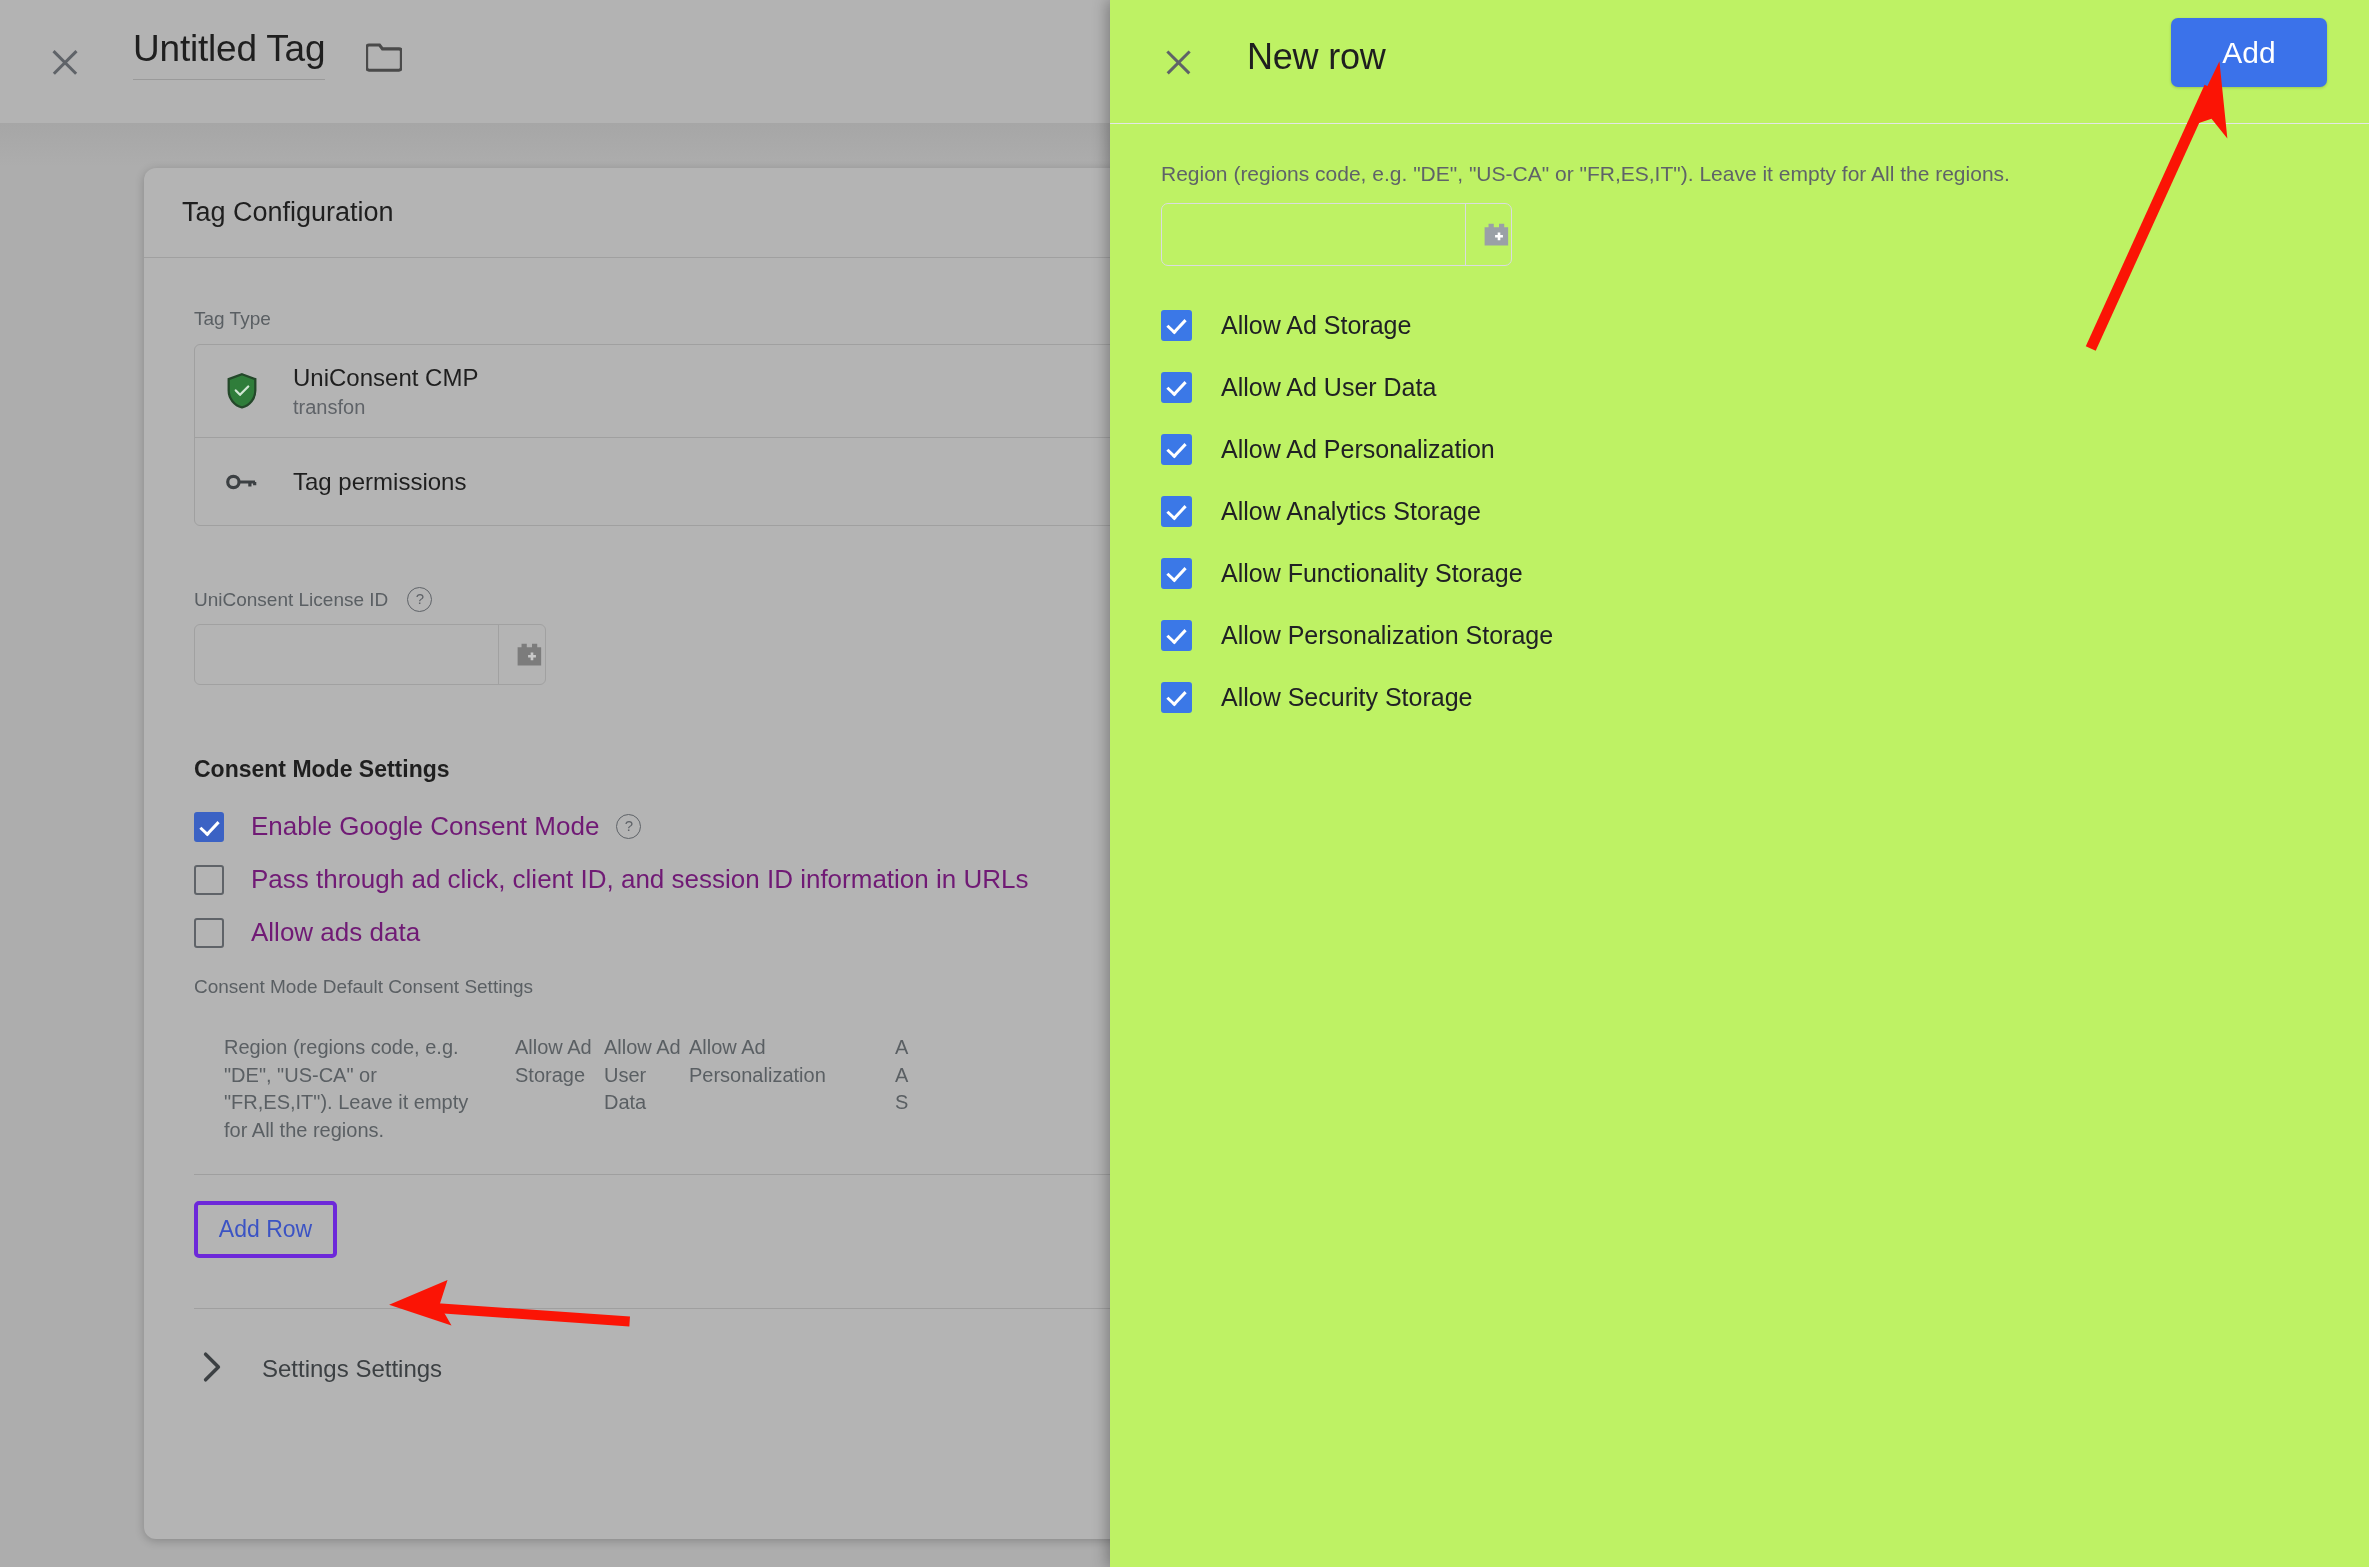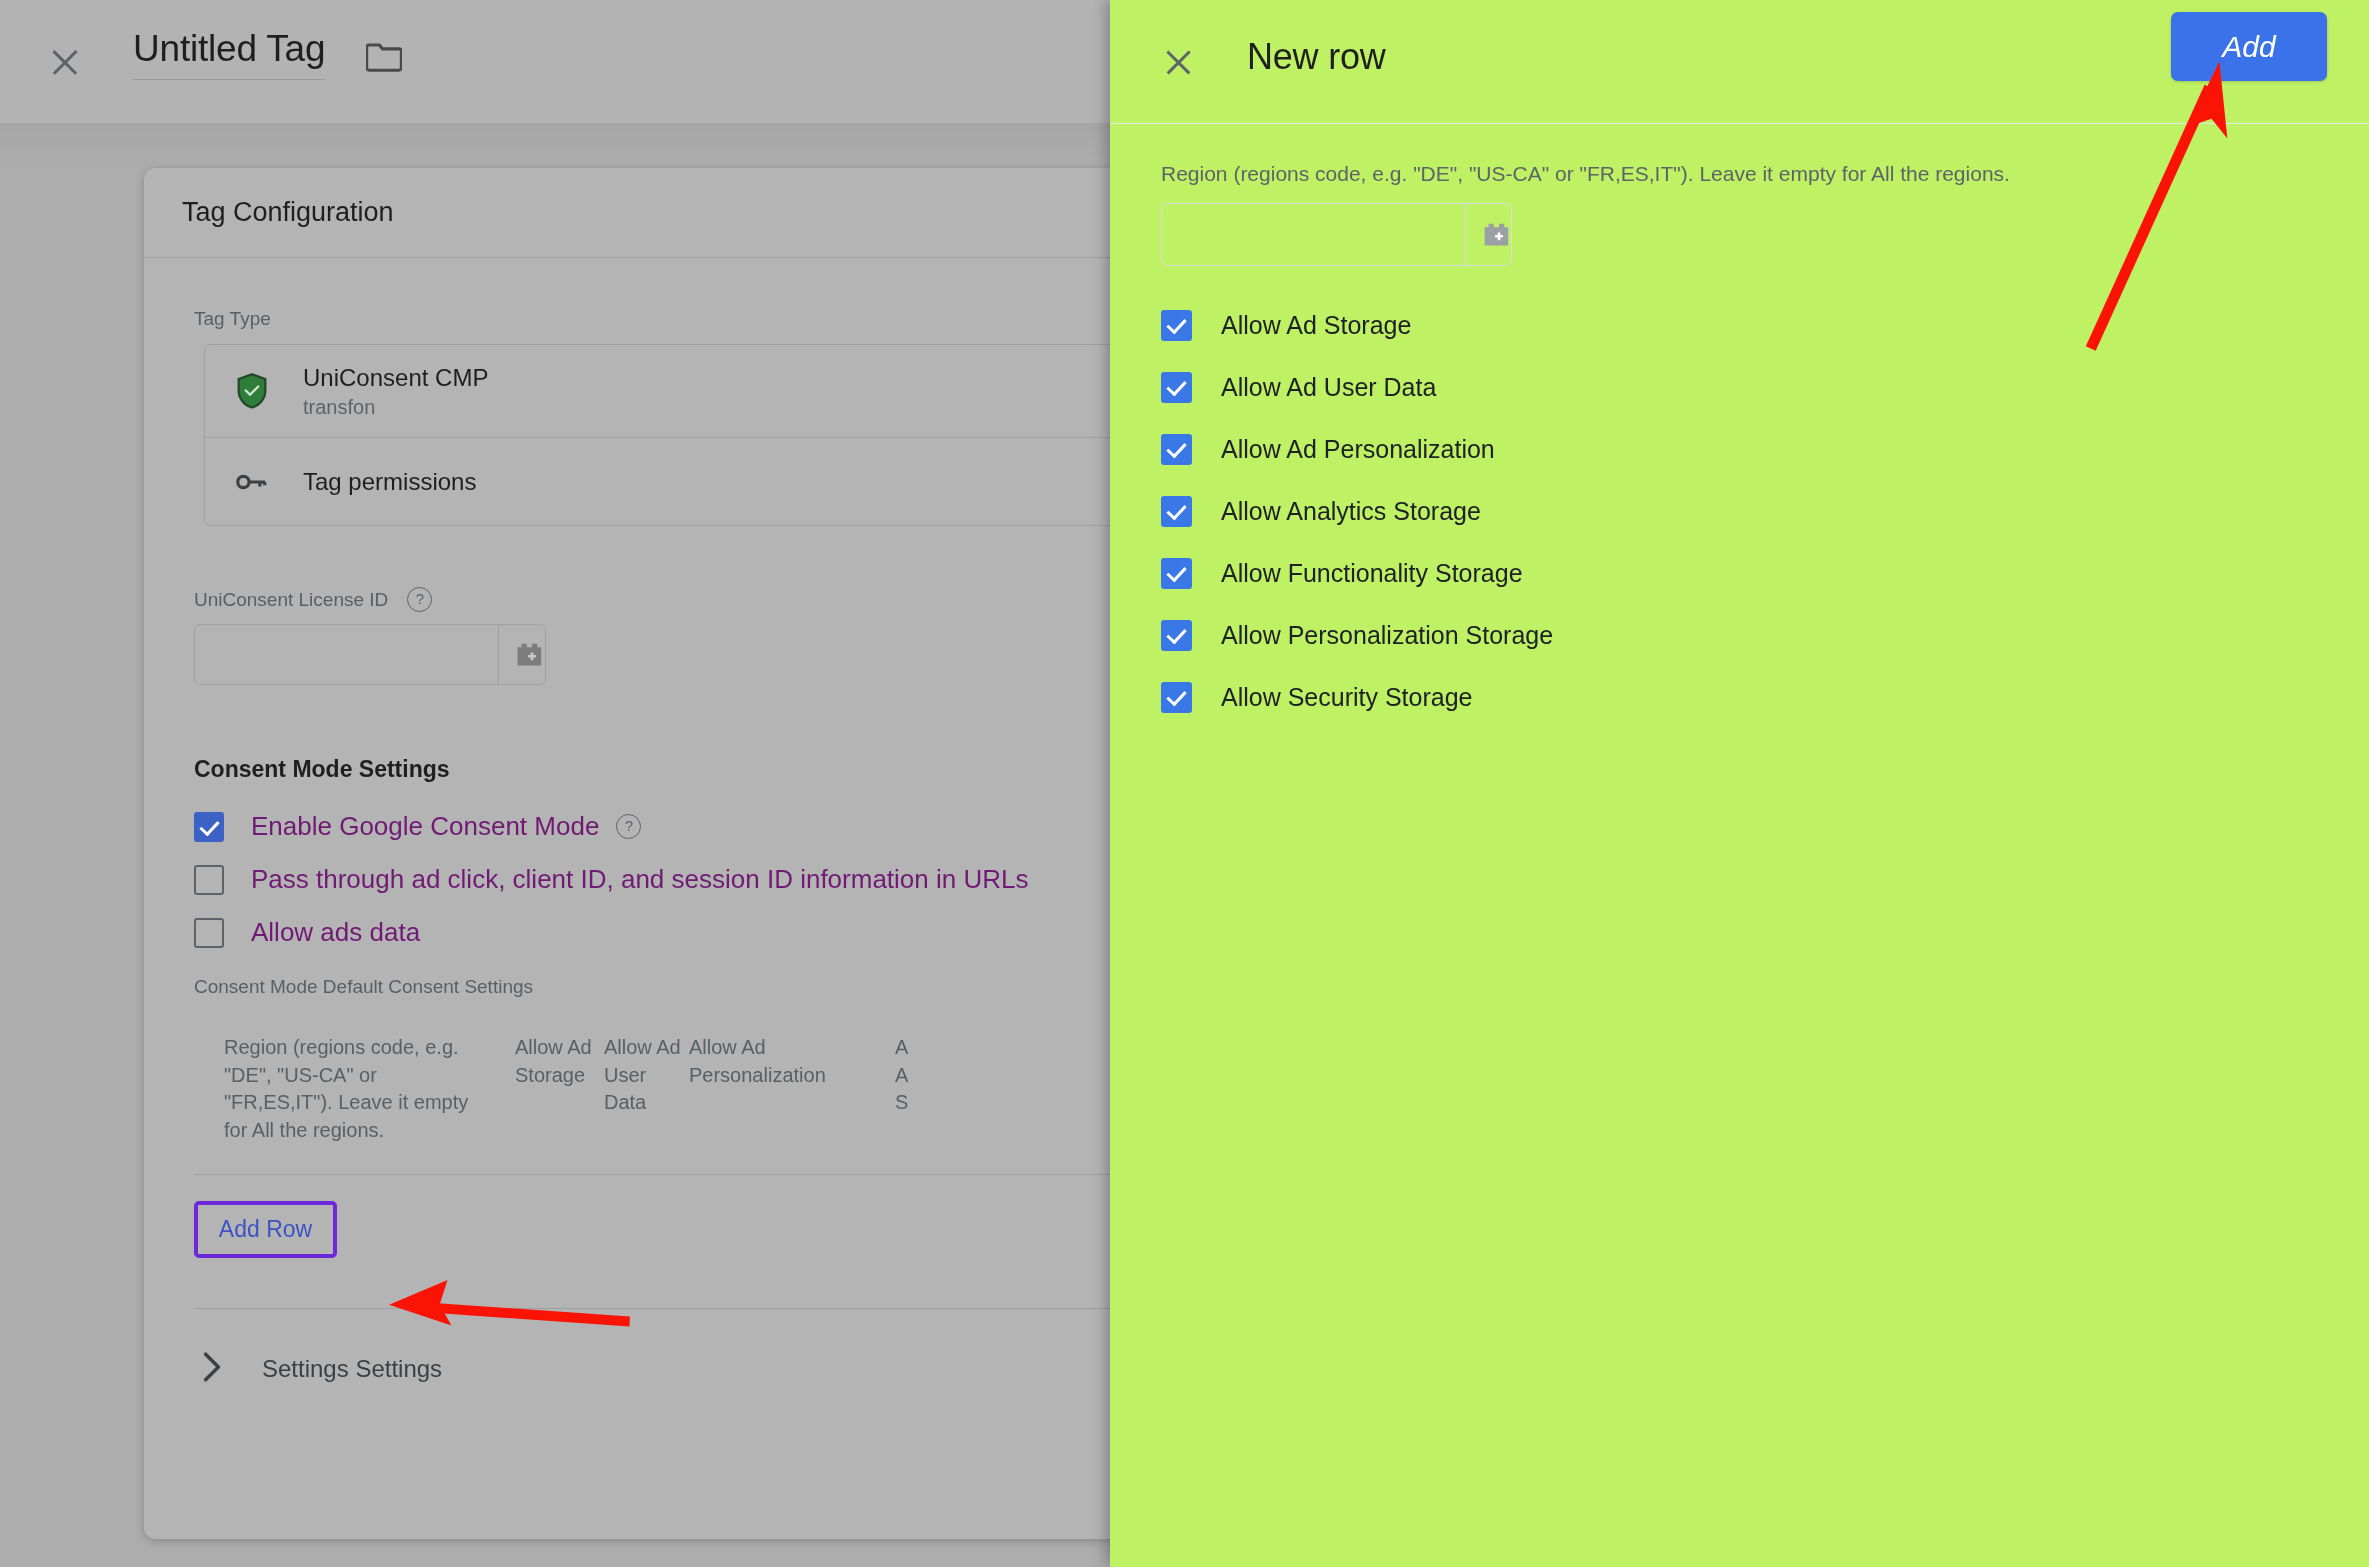--- a/index.html
+++ b/index.html
@@ -100,21 +100,20 @@
   }
   .field-label {
     font-size: 19px;
     color: #5a5f63;
     margin-bottom: 14px;
   }
   #tag-type-box {
     border: 1px solid #a0a0a0;
     border-radius: 6px;
     overflow: hidden;
-    margin-left: 10px;
   }
   .tag-type-row {
     display: flex;
     align-items: center;
     padding: 18px 24px;
     min-height: 51px;
     cursor: pointer;
   }
   .tag-type-row + .tag-type-row {
     border-top: 1px solid #a0a0a0;
@@ -329,32 +328,31 @@
   #panel-close-icon::after  { transform: rotate(-45deg); }
   #panel-title {
     position: absolute;
     left: 137px; top: 36px;
     font-size: 36px;
     color: #1f1f1f;
     letter-spacing: -0.2px;
   }
   #add-button {
     position: absolute;
-    right: 42px; top: 12px;
+    right: 42px; top: 18px;
     width: 156px;
     height: 69px;
     background: #3b72ea;
     color: #ffffff;
     border: none;
     border-radius: 7px;
     font-size: 30px;
     font-family: "Liberation Sans", sans-serif;
     cursor: pointer;
     box-shadow: 0 1px 3px rgba(0,0,0,0.18);
-    font-style: italic;
   }
 
   #panel-body {
     padding: 38px 0 0 51px;
   }
   #region-label {
     font-size: 21px;
     color: #5f6368;
     margin-bottom: 17px;
     white-space: nowrap;

